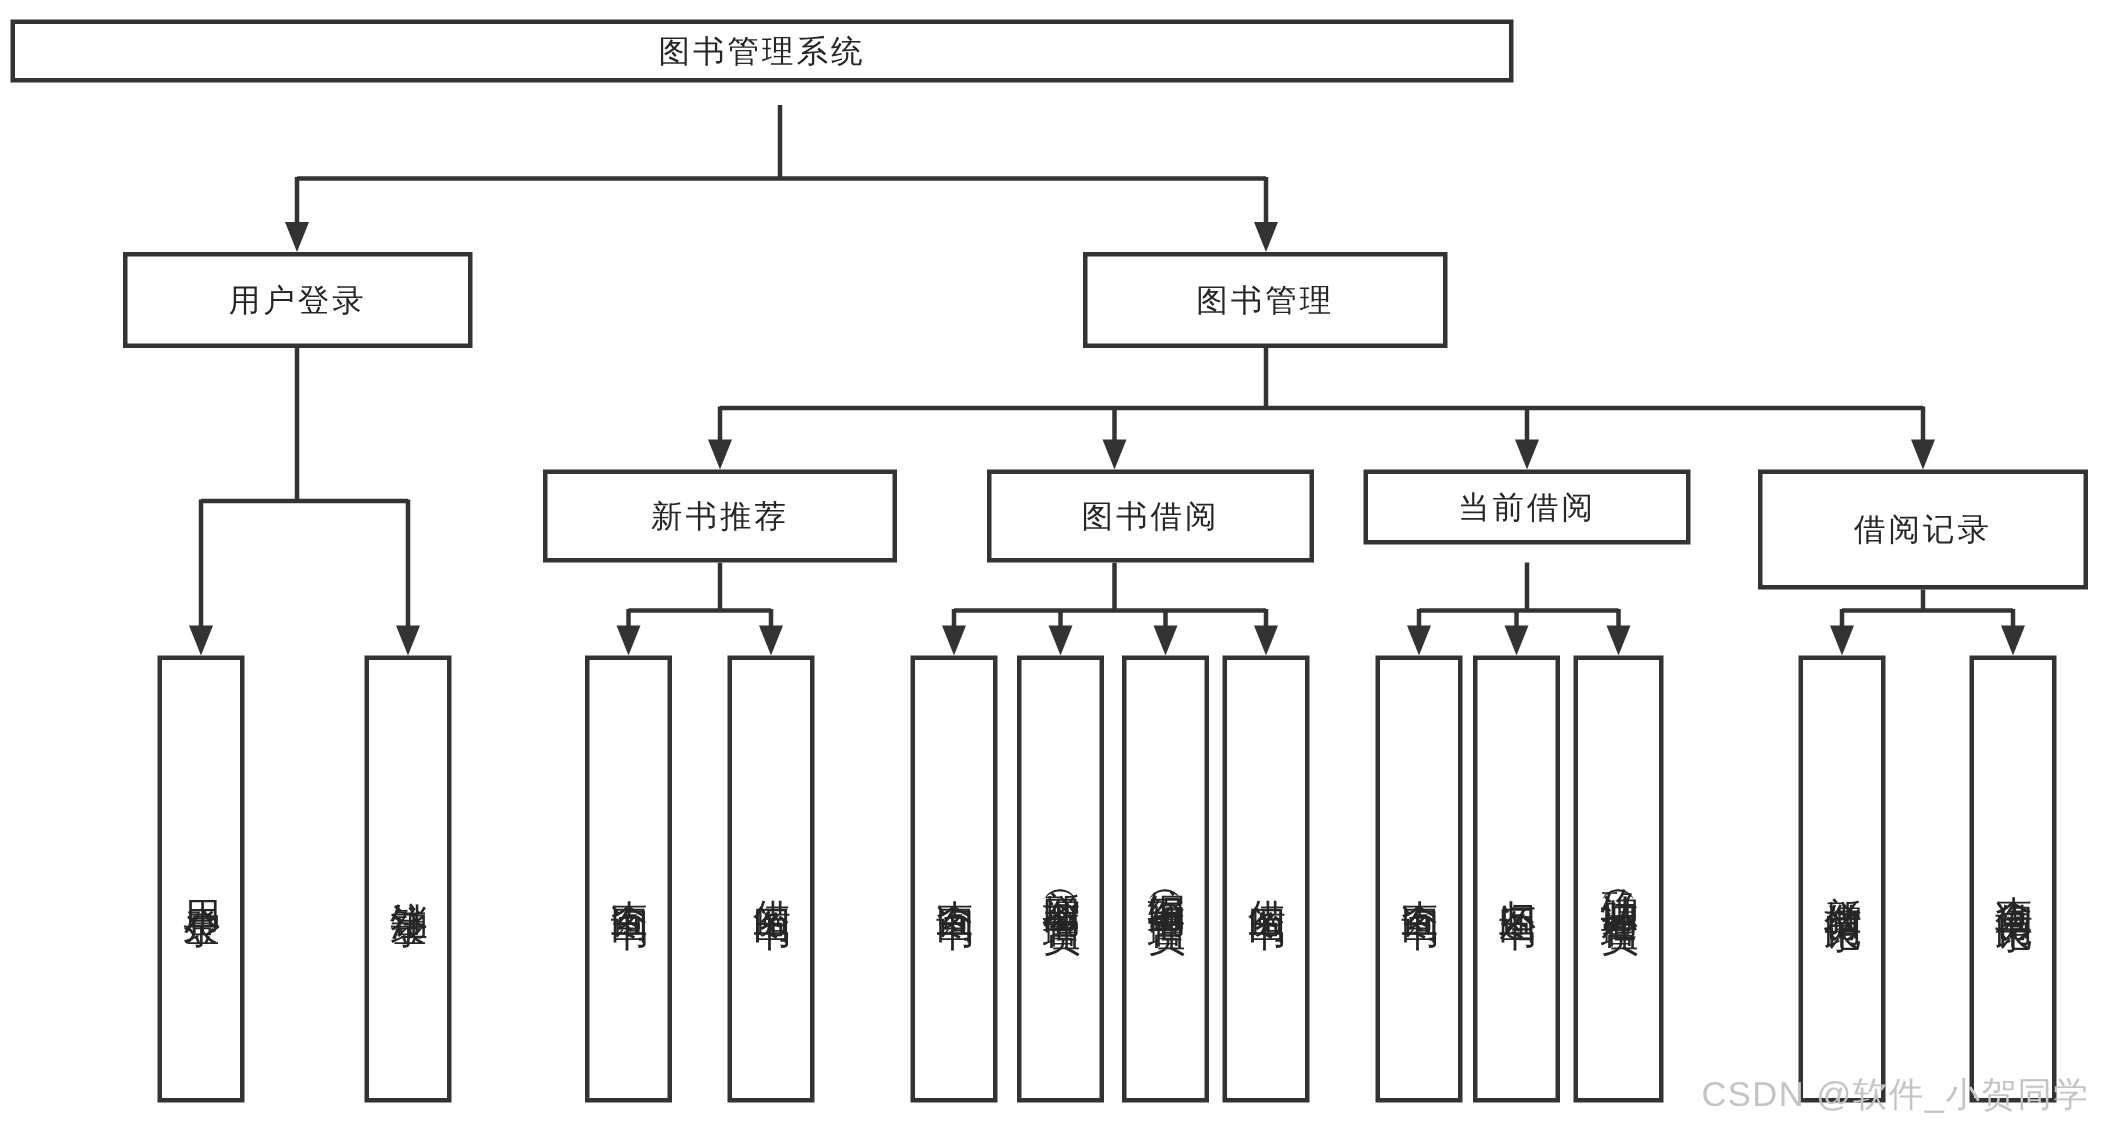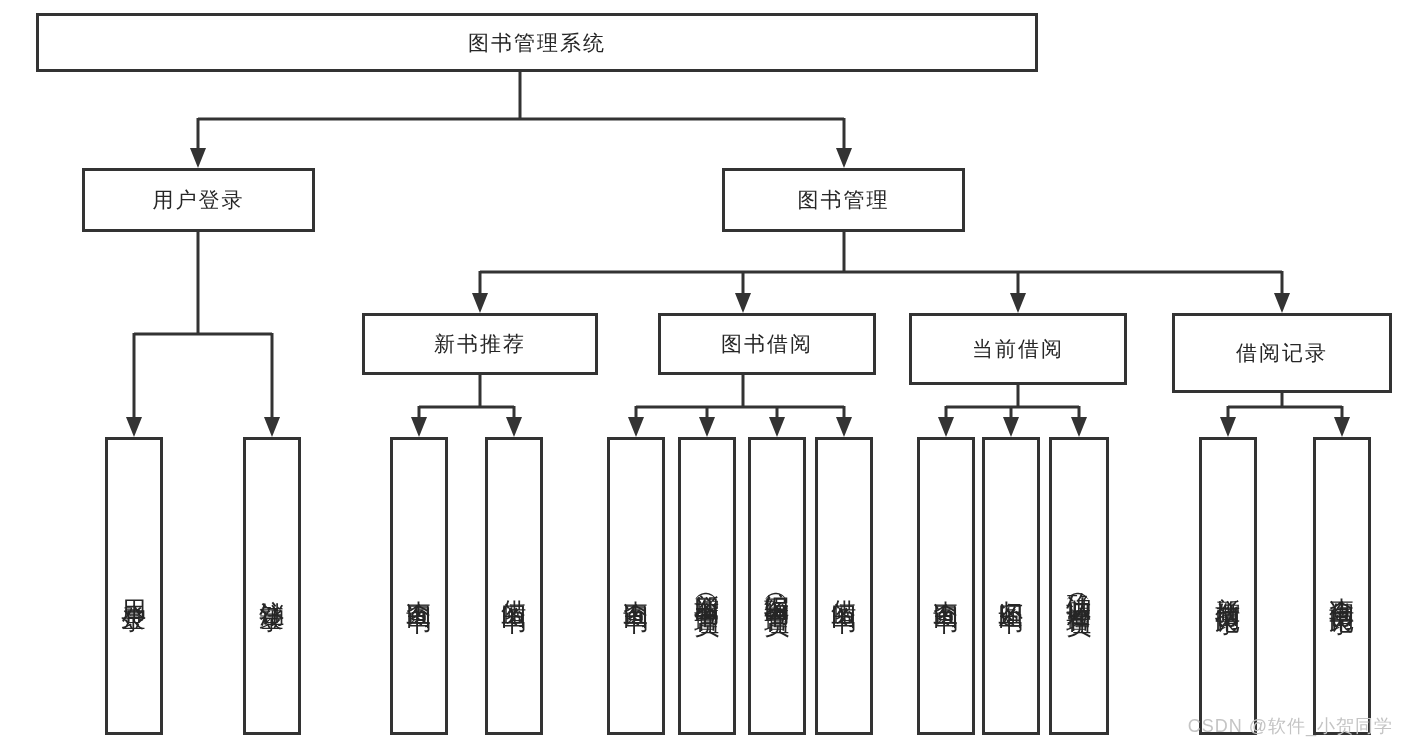--- a/index.html
+++ b/index.html
@@ -22,21 +22,21 @@
     color:var(--text);
   }
   .hbox{font-size:21px;letter-spacing:2px;}
   .vbox{top:437px;width:58px;height:298px;}
   .vtext{
     writing-mode:vertical-rl;font-size:25px;line-height:1.05;
     letter-spacing:3px;color:var(--text);white-space:nowrap;
   }
   .watermark{
     position:absolute;z-index:2;right:12px;top:714px;
-    font-size:18px;color:var(--watermark);letter-spacing:1px;
+    font-size:23px;color:var(--watermark);letter-spacing:1px;
     font-family:"Liberation Sans",sans-serif;
   }
 </style>
 </head>
 <body>
 
 <div class="canvas">
 
   <svg class="wires" width="1405" height="747" viewBox="0 0 1405 747">
     <g stroke="currentColor" stroke-width="3" fill="none">
@@ -97,38 +97,38 @@
       <polygon points="769,417 785,417 777,437"></polygon>
       <polygon points="836,417 852,417 844,437"></polygon>
       <polygon points="938,417 954,417 946,437"></polygon>
       <polygon points="1003,417 1019,417 1011,437"></polygon>
       <polygon points="1071,417 1087,417 1079,437"></polygon>
       <polygon points="1220,417 1236,417 1228,437"></polygon>
       <polygon points="1334,417 1350,417 1342,437"></polygon>
     </g>
   </svg>
 
-  <div class="box hbox" style="left:36px;top:13px;width:1002px;height:59px;">
+  <div class="box hbox" style="left:7px;top:13px;width:1002px;height:42px;">
     <span>图书管理系统</span>
   </div>
 
   <div class="box hbox" style="left:82px;top:168px;width:233px;height:64px;">
     <span>用户登录</span>
   </div>
   <div class="box hbox" style="left:722px;top:168px;width:243px;height:64px;">
     <span>图书管理</span>
   </div>
 
   <div class="box hbox" style="left:362px;top:313px;width:236px;height:62px;">
     <span>新书推荐</span>
   </div>
   <div class="box hbox" style="left:658px;top:313px;width:218px;height:62px;">
     <span>图书借阅</span>
   </div>
-  <div class="box hbox" style="left:909px;top:313px;width:218px;height:72px;">
+  <div class="box hbox" style="left:909px;top:313px;width:218px;height:50px;">
     <span>当前借阅</span>
   </div>
   <div class="box hbox" style="left:1172px;top:313px;width:220px;height:80px;">
     <span>借阅记录</span>
   </div>
 
   <div class="box vbox" style="left:105px;">
     <span class="vtext">用户登录</span>
   </div>
   <div class="box vbox" style="left:243px;">

